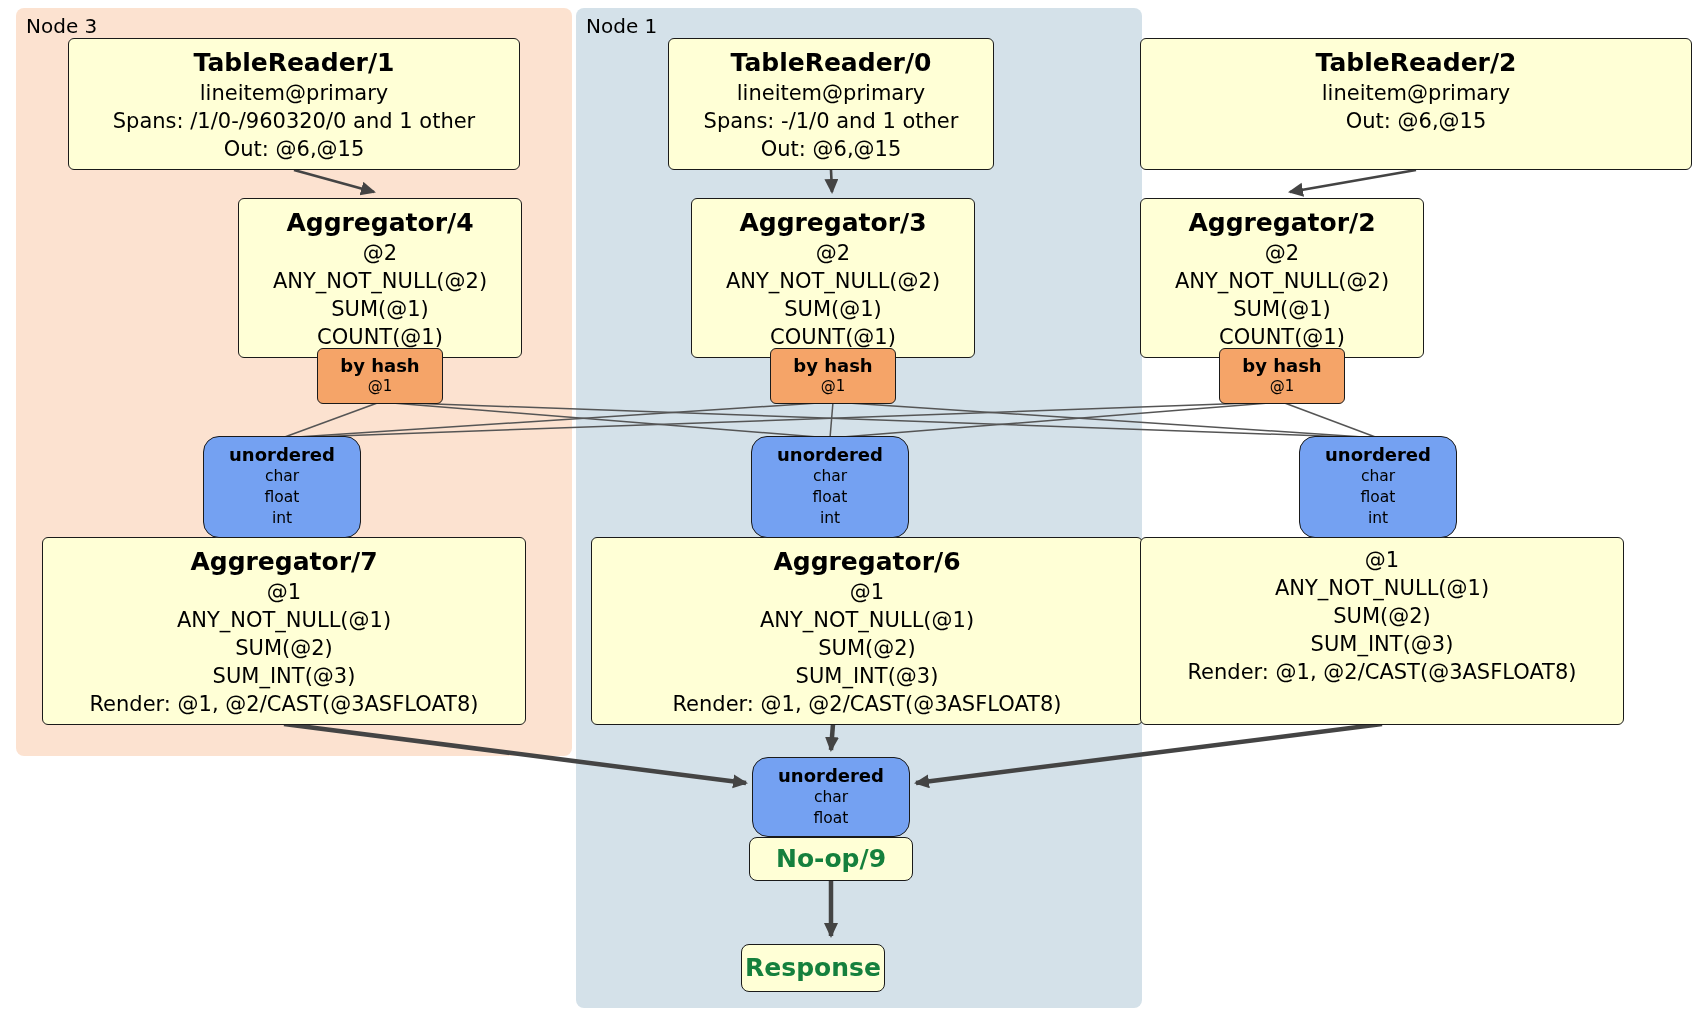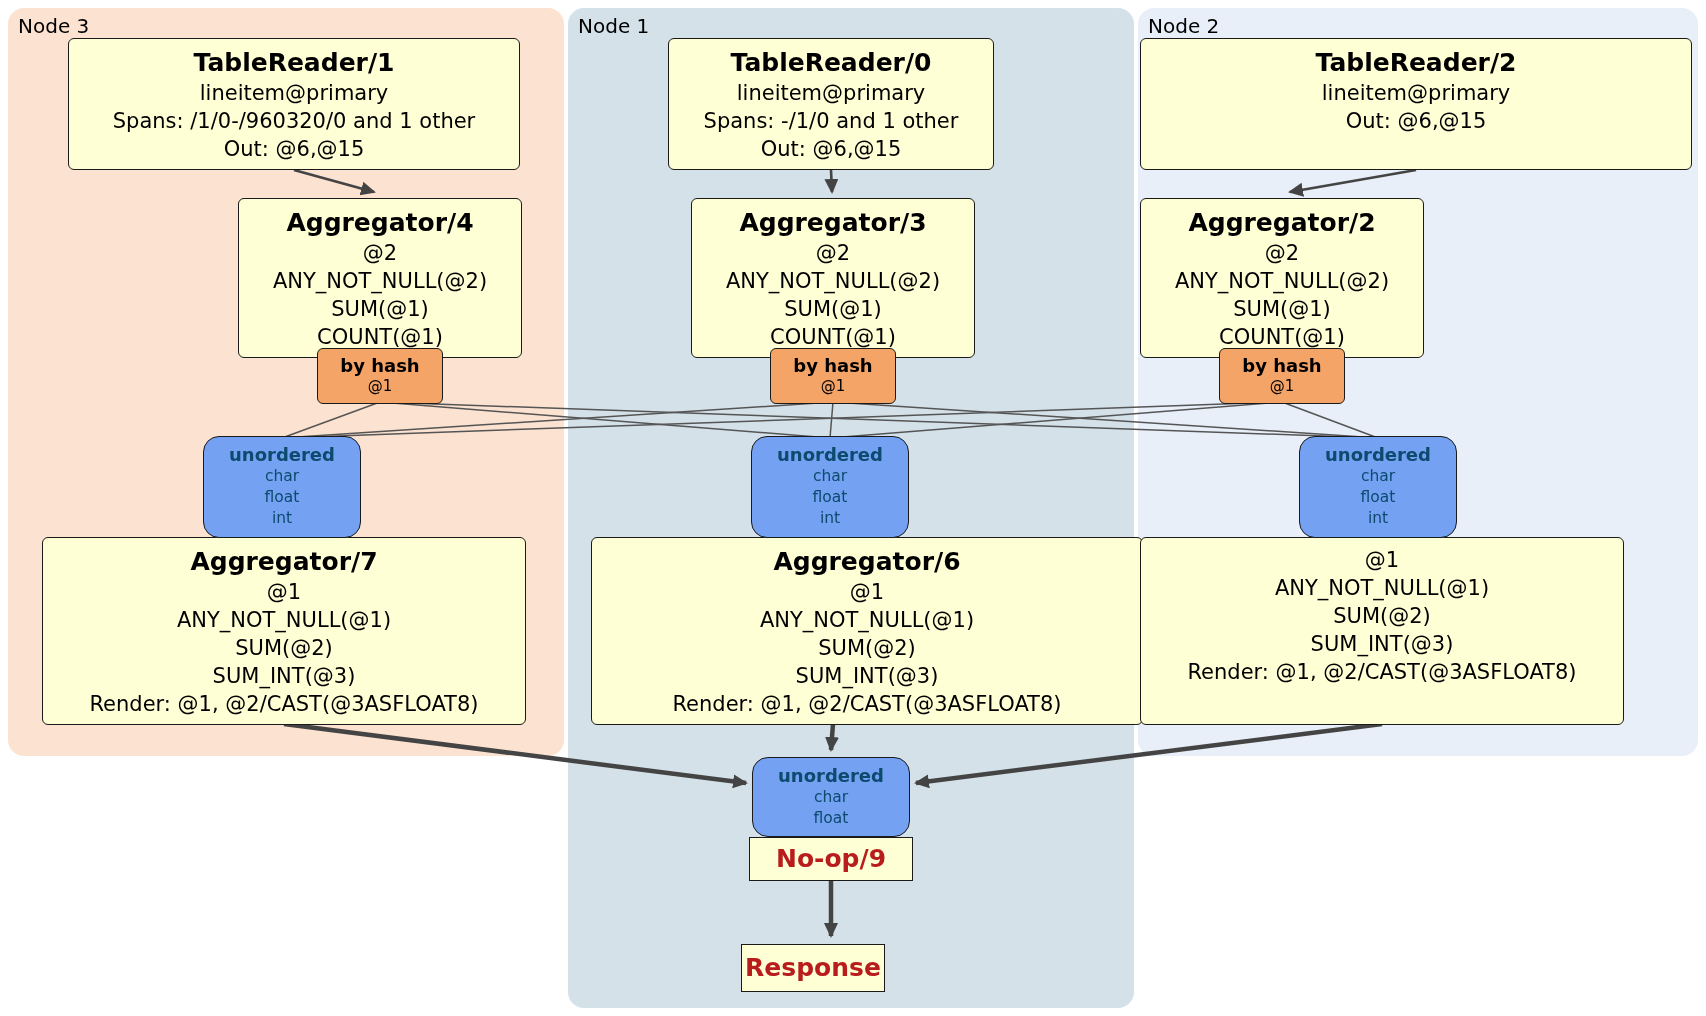--- a/index.html
+++ b/index.html
@@ -6,22 +6,23 @@
   body { font-family: "DejaVu Sans", "Liberation Sans", sans-serif; }
   .canvas {
     position: relative;
     width: 1706px;
     height: 1016px;
     background: #ffffff;
     overflow: hidden;
   }
   .panel {
     position: absolute;
-    border-radius: 16px;
+    border-radius: 8px;
     z-index: 0;
+    margin-left: 8px;
   }
   .panel-label {
     position: absolute;
     left: 10px;
     top: 6px;
     font-size: 20px;
     color: #000;
   }
   .edges {
     position: absolute;
@@ -64,50 +65,47 @@
   .sync {
     position: absolute;
     background: #74a1f2;
     border: 1.5px solid #1a1a1a;
     border-radius: 16px;
     box-sizing: border-box;
     width: 158px;
     text-align: center;
     padding-top: 6px;
     z-index: 3;
-    color: #0c4a6e;
+    color: #000000;
   }
   .sync-title { font-size: 18px; font-weight: bold; line-height: 23px; }
   .sync .line { font-size: 15.5px; line-height: 21px; }
   .small-box {
     position: absolute;
     background: #ffffd6;
     border: 1.5px solid #1a1a1a;
-    border-radius: 0;
+    border-radius: 8px;
     box-sizing: border-box;
     text-align: center;
     z-index: 3;
-    color: #b91c1c;
+    color: #15803d;
     font-size: 25px;
     font-weight: bold;
   }
 </style>
 </head>
 <body>
 
 <div class="canvas">
 
   <div class="panel" style="left:8px;top:8px;width:556px;height:748px;background:#fce2d0;">
     <span class="panel-label">Node 3</span>
   </div>
   <div class="panel" style="left:568px;top:8px;width:566px;height:1000px;background:#d4e1e9;">
     <span class="panel-label">Node 1</span>
-  </div>
-  <div class="panel" style="left:1138px;top:8px;width:560px;height:748px;background:#e8eff8;">
-    <span class="panel-label">Node 2</span>
   </div>
 
   <svg class="edges" viewBox="0 0 1706 1016">
     <defs>
       <marker id="ah" markerUnits="userSpaceOnUse" markerWidth="22" markerHeight="18" refX="13" refY="7" orient="auto">
         <path d="M0,0 L15,7 L0,14 Z" fill="#444444"></path>
       </marker>
     </defs>
     <g class="e-med">
       <line x1="294" y1="170" x2="374" y2="192" marker-end="url(#ah)"></line>

